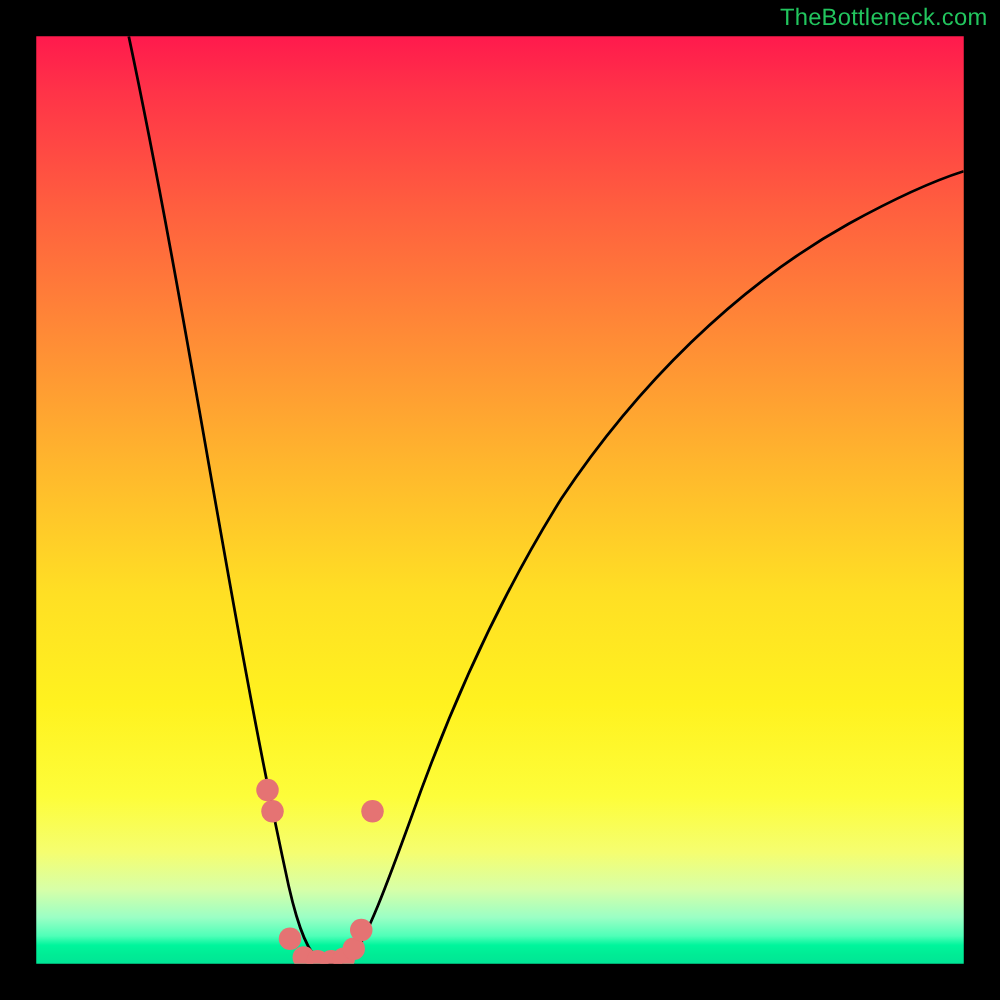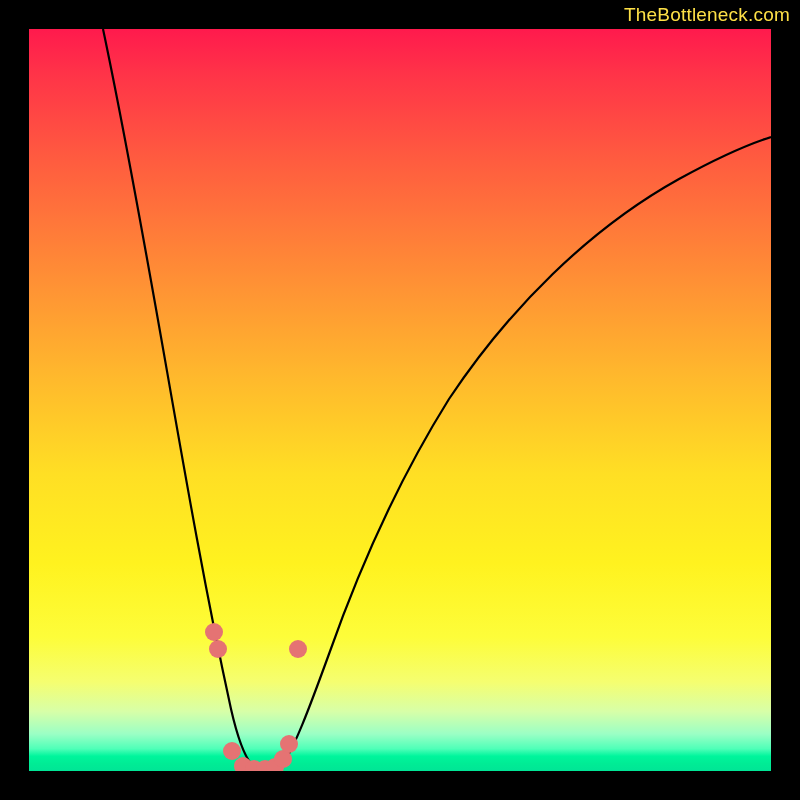--- a/index.html
+++ b/index.html
@@ -33,21 +33,21 @@
       #4fffb8 97%,
       #00f59c 98%,
       #00ec95 99%,
       #00e596 100%
     );
   }
   .watermark {
     position: absolute;
     top: 4px;
     right: 10px;
-    color: #fde047;
+    color: #22c55e;
     font-size: 19px;
     font-weight: 500;
     letter-spacing: 0.2px;
     user-select: none;
   }
   svg.curve {
     position: absolute;
     left: 0;
     top: 0;
     width: 742px;

